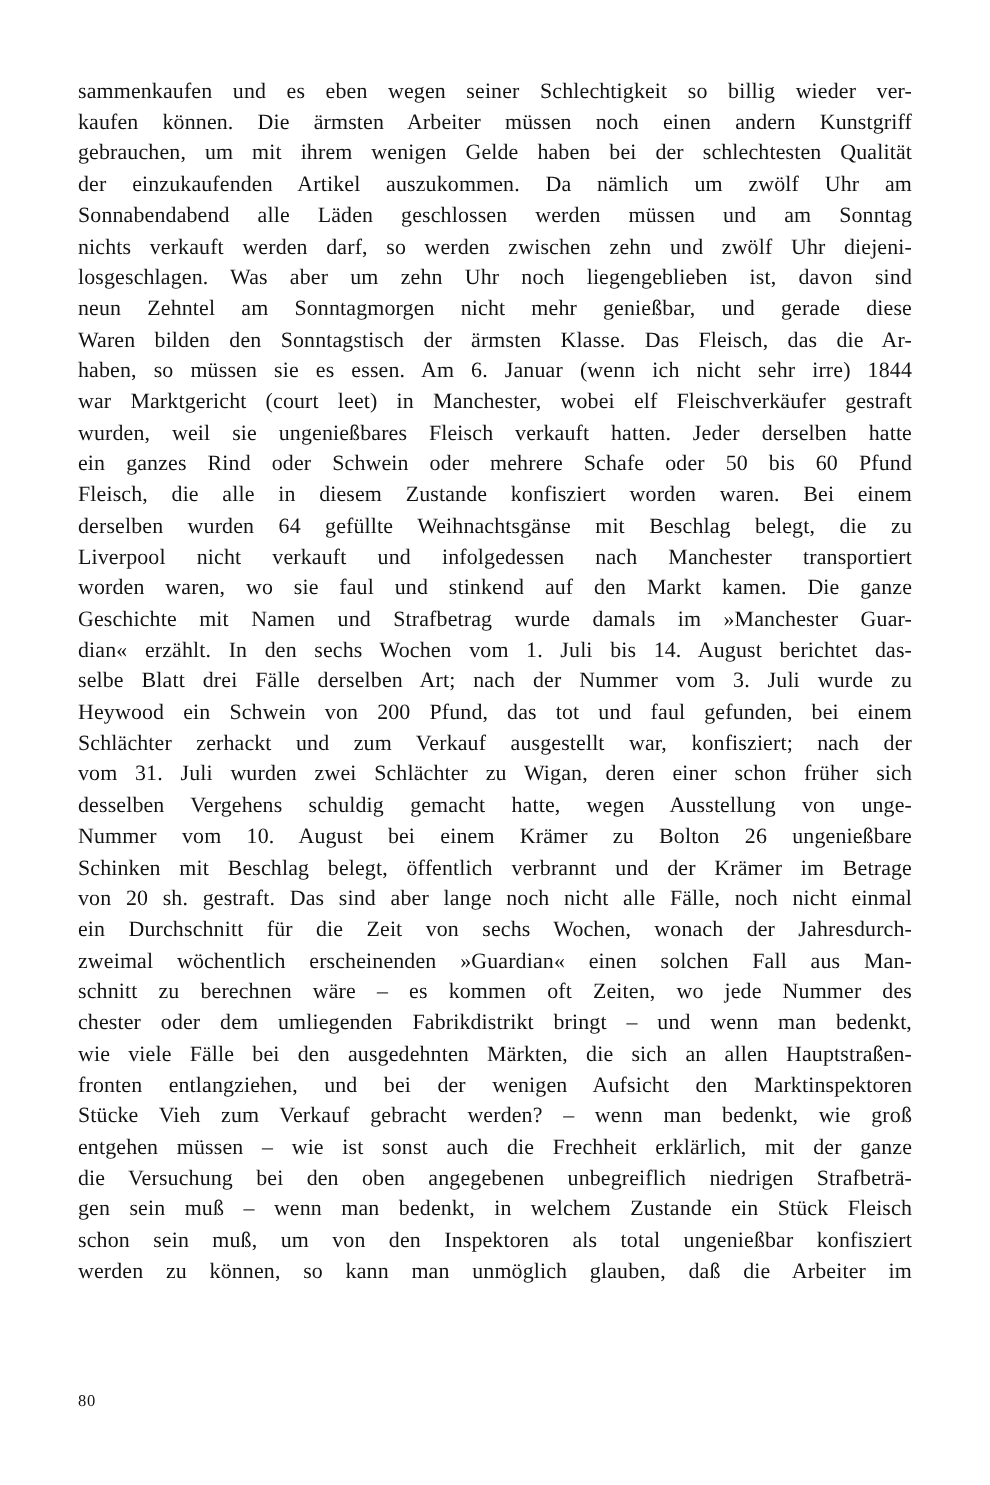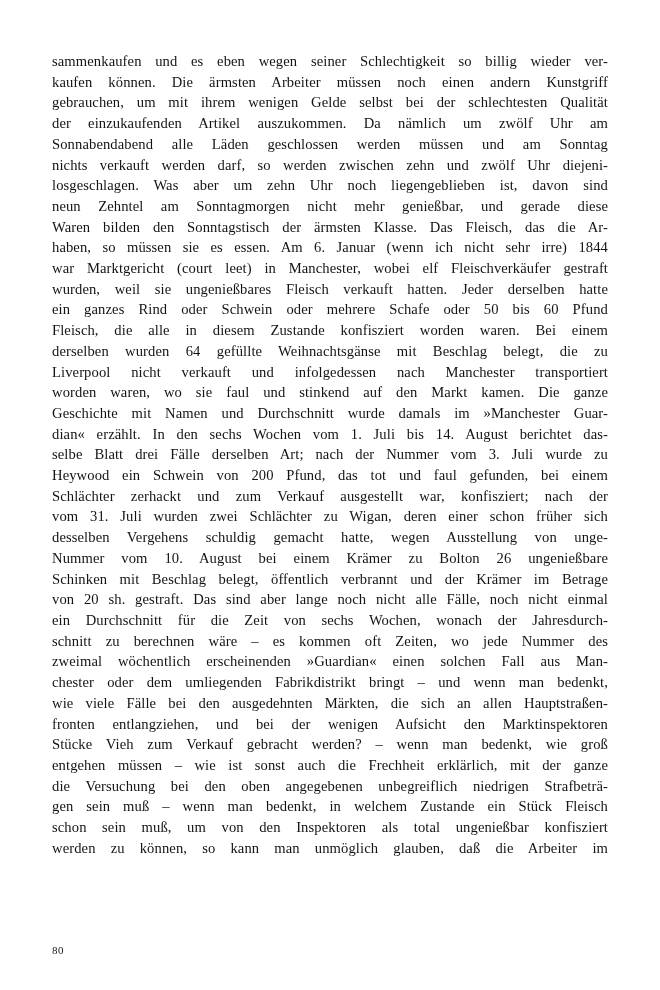--- a/index.html
+++ b/index.html
@@ -31,58 +31,57 @@
     white-space: normal;
     letter-spacing: 0.1px;
   }
   .page-number {
     position: absolute;
     left: 52px;
     top: 928px;
     font-size: 11px;
     letter-spacing: 0.5px;
     color: #131313;
-    margin-top: 16px;
   }
 </style>
 </head>
 <body>
 
 <div class="book-page">
   <div class="text-block">
       <div class="line">sammenkaufen und es eben wegen seiner Schlechtigkeit so billig wieder ver-</div>
       <div class="line">kaufen können. Die ärmsten Arbeiter müssen noch einen andern Kunstgriff</div>
-      <div class="line">gebrauchen, um mit ihrem wenigen Gelde selbst bei der schlechtesten Qualität</div>
+      <div class="line">gebrauchen, um mit ihrem wenigen Gelde haben bei der schlechtesten Qualität</div>
       <div class="line">der einzukaufenden Artikel auszukommen. Da nämlich um zwölf Uhr am</div>
       <div class="line">Sonnabendabend alle Läden geschlossen werden müssen und am Sonntag</div>
       <div class="line">nichts verkauft werden darf, so werden zwischen zehn und zwölf Uhr diejeni-</div>
       <div class="line">losgeschlagen. Was aber um zehn Uhr noch liegengeblieben ist, davon sind</div>
       <div class="line">neun Zehntel am Sonntagmorgen nicht mehr genießbar, und gerade diese</div>
       <div class="line">Waren bilden den Sonntagstisch der ärmsten Klasse. Das Fleisch, das die Ar-</div>
       <div class="line">haben, so müssen sie es essen. Am 6. Januar (wenn ich nicht sehr irre) 1844</div>
       <div class="line">war Marktgericht (court leet) in Manchester, wobei elf Fleischverkäufer gestraft</div>
       <div class="line">wurden, weil sie ungenießbares Fleisch verkauft hatten. Jeder derselben hatte</div>
       <div class="line">ein ganzes Rind oder Schwein oder mehrere Schafe oder 50 bis 60 Pfund</div>
       <div class="line">Fleisch, die alle in diesem Zustande konfisziert worden waren. Bei einem</div>
       <div class="line">derselben wurden 64 gefüllte Weihnachtsgänse mit Beschlag belegt, die zu</div>
       <div class="line">Liverpool nicht verkauft und infolgedessen nach Manchester transportiert</div>
       <div class="line">worden waren, wo sie faul und stinkend auf den Markt kamen. Die ganze</div>
-      <div class="line">Geschichte mit Namen und Durchschnitt wurde damals im »Manchester Guar-</div>
+      <div class="line">Geschichte mit Namen und Strafbetrag wurde damals im »Manchester Guar-</div>
       <div class="line">dian« erzählt. In den sechs Wochen vom 1. Juli bis 14. August berichtet das-</div>
       <div class="line">selbe Blatt drei Fälle derselben Art; nach der Nummer vom 3. Juli wurde zu</div>
       <div class="line">Heywood ein Schwein von 200 Pfund, das tot und faul gefunden, bei einem</div>
       <div class="line">Schlächter zerhackt und zum Verkauf ausgestellt war, konfisziert; nach der</div>
       <div class="line">vom 31. Juli wurden zwei Schlächter zu Wigan, deren einer schon früher sich</div>
       <div class="line">desselben Vergehens schuldig gemacht hatte, wegen Ausstellung von unge-</div>
       <div class="line">Nummer vom 10. August bei einem Krämer zu Bolton 26 ungenießbare</div>
       <div class="line">Schinken mit Beschlag belegt, öffentlich verbrannt und der Krämer im Betrage</div>
       <div class="line">von 20 sh. gestraft. Das sind aber lange noch nicht alle Fälle, noch nicht einmal</div>
       <div class="line">ein Durchschnitt für die Zeit von sechs Wochen, wonach der Jahresdurch-</div>
+      <div class="line">zweimal wöchentlich erscheinenden »Guardian« einen solchen Fall aus Man-</div>
       <div class="line">schnitt zu berechnen wäre – es kommen oft Zeiten, wo jede Nummer des</div>
-      <div class="line">zweimal wöchentlich erscheinenden »Guardian« einen solchen Fall aus Man-</div>
       <div class="line">chester oder dem umliegenden Fabrikdistrikt bringt – und wenn man bedenkt,</div>
       <div class="line">wie viele Fälle bei den ausgedehnten Märkten, die sich an allen Hauptstraßen-</div>
       <div class="line">fronten entlangziehen, und bei der wenigen Aufsicht den Marktinspektoren</div>
       <div class="line">Stücke Vieh zum Verkauf gebracht werden? – wenn man bedenkt, wie groß</div>
       <div class="line">entgehen müssen – wie ist sonst auch die Frechheit erklärlich, mit der ganze</div>
       <div class="line">die Versuchung bei den oben angegebenen unbegreiflich niedrigen Strafbeträ-</div>
       <div class="line">gen sein muß – wenn man bedenkt, in welchem Zustande ein Stück Fleisch</div>
       <div class="line">schon sein muß, um von den Inspektoren als total ungenießbar konfisziert</div>
       <div class="line">werden zu können, so kann man unmöglich glauben, daß die Arbeiter im</div>
     </div>

